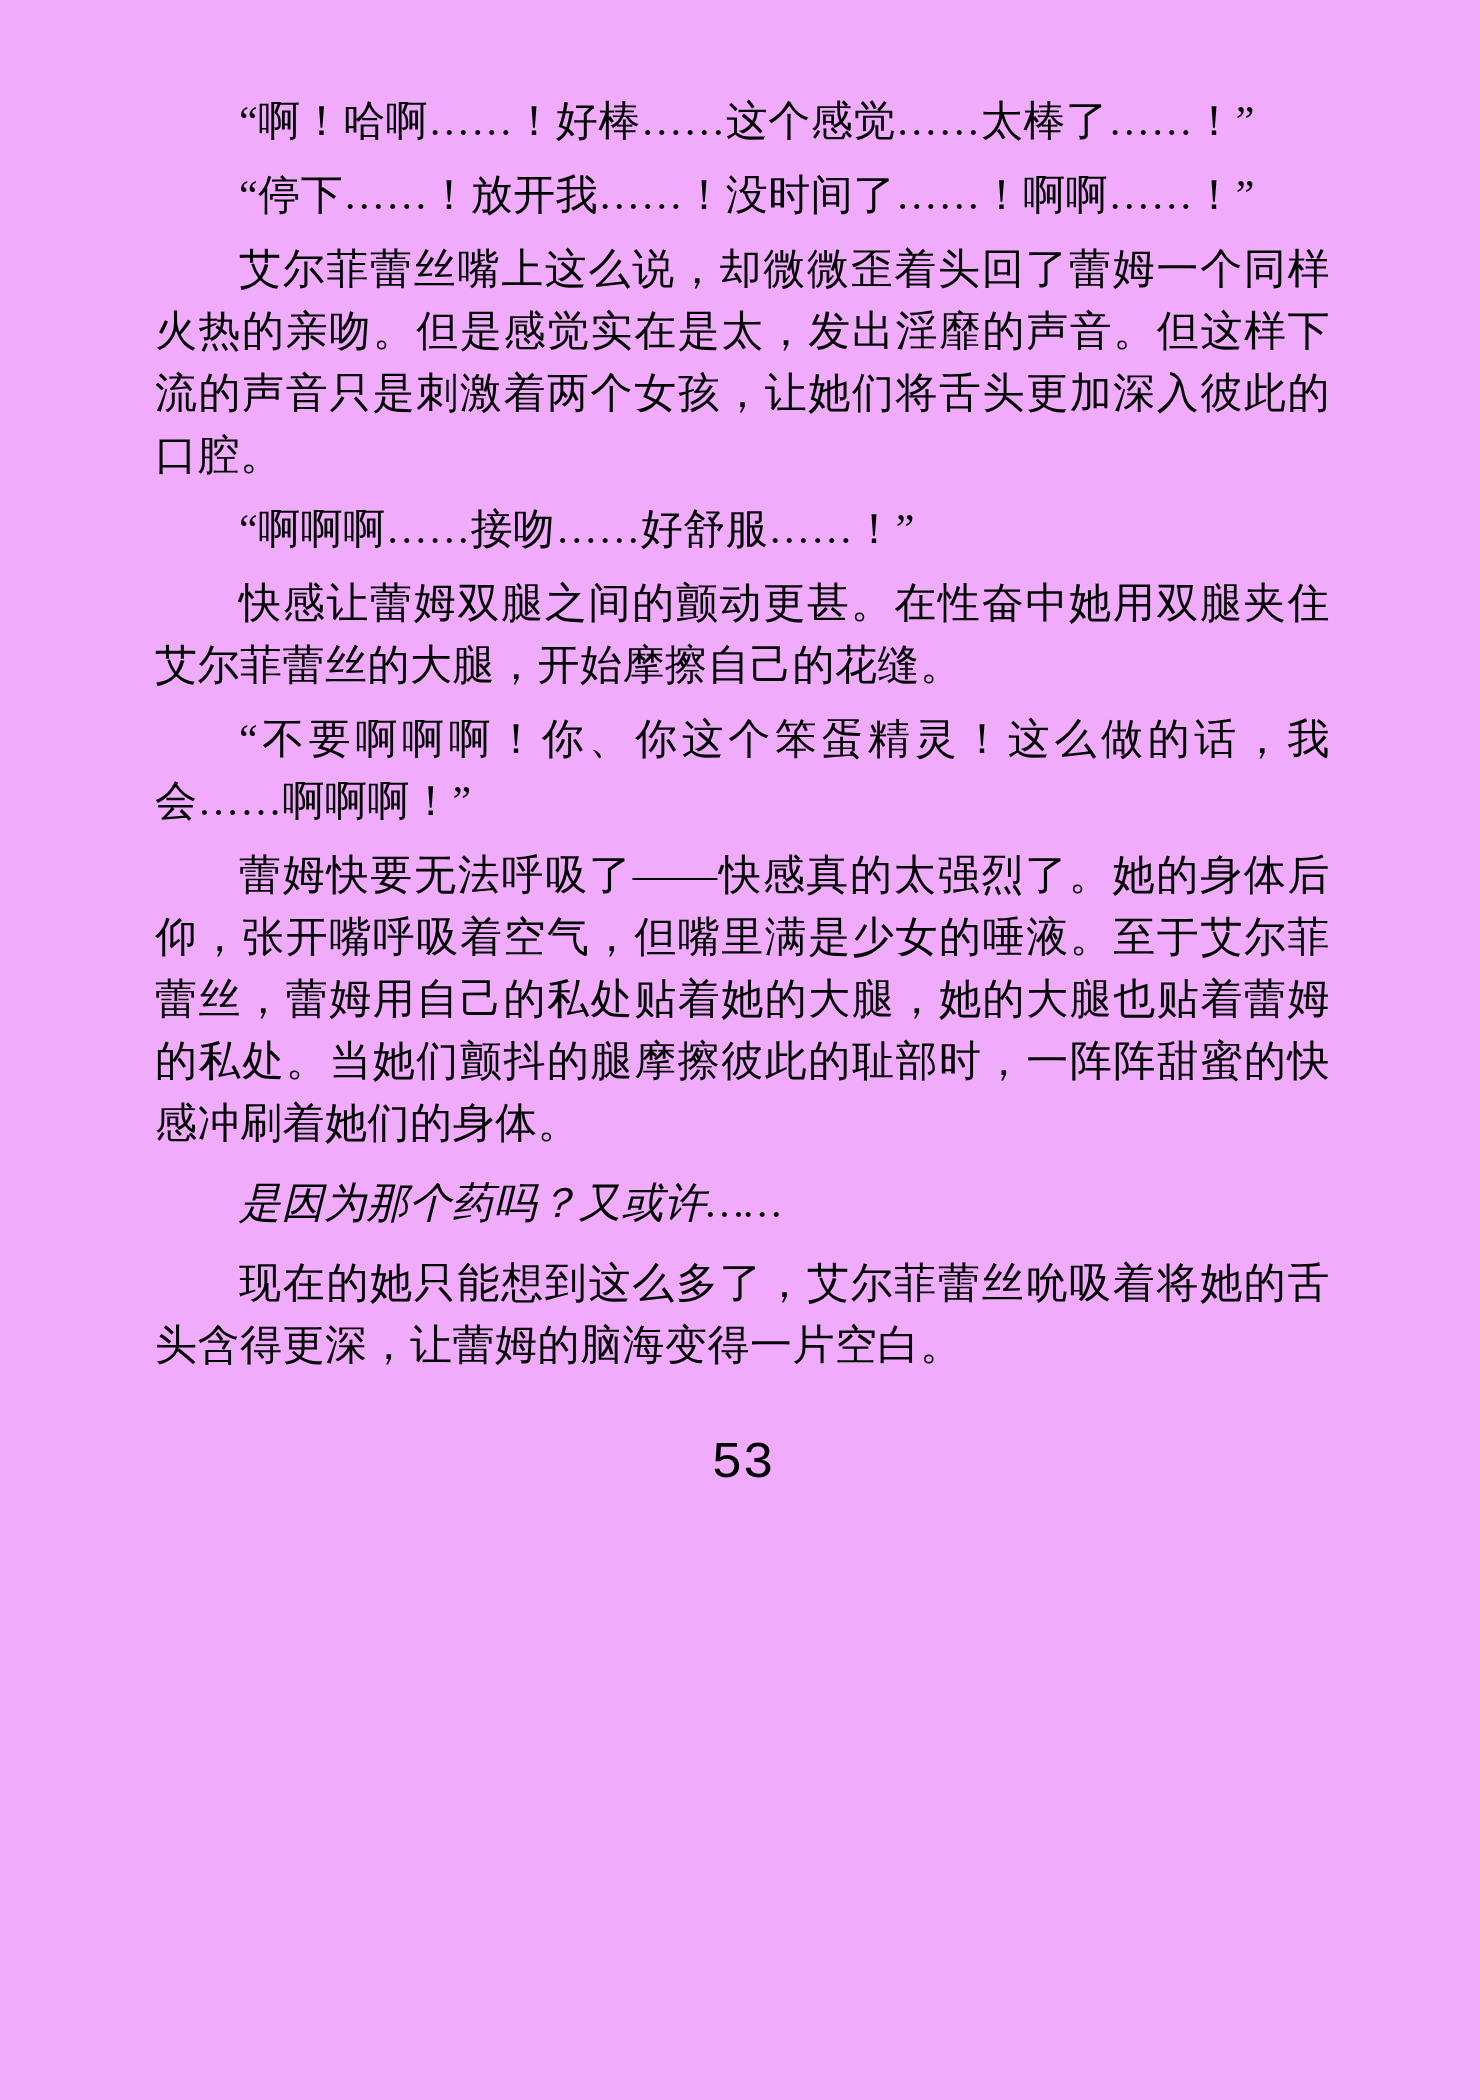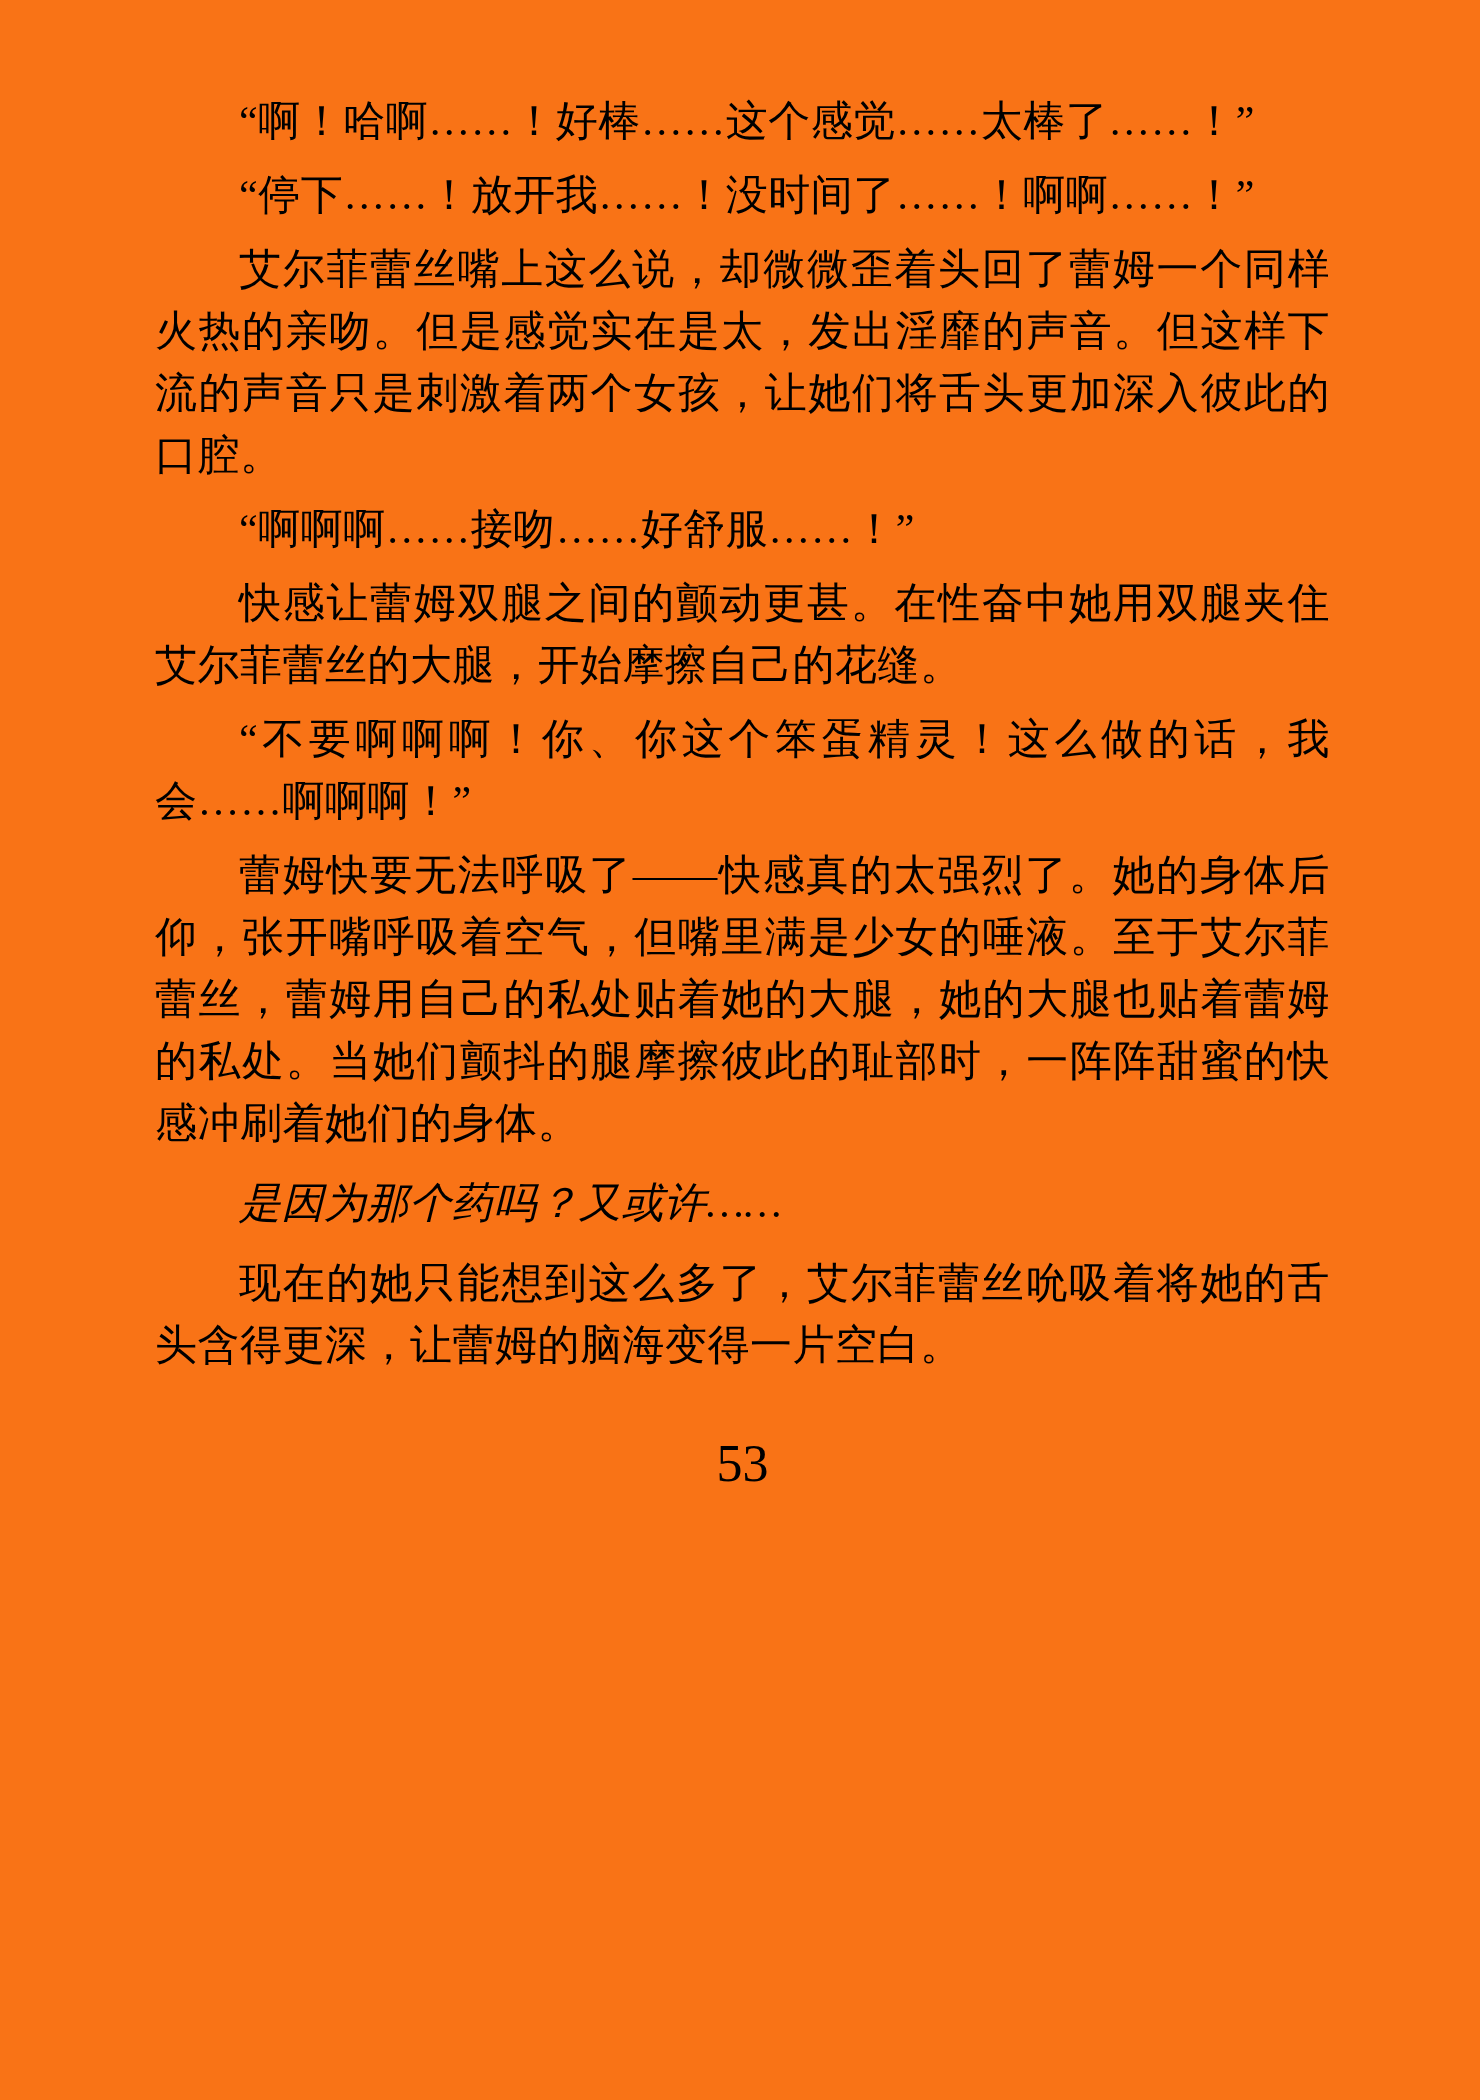--- a/index.html
+++ b/index.html
@@ -12,21 +12,21 @@
     height: 2100px;
     color: #000000;
     font-family: "Liberation Serif", "DejaVu Serif", serif;
     overflow: hidden;
   }
   .page {
     box-sizing: border-box;
     width: 1480px;
     height: 2100px;
     padding: 90px 150px 40px 155px;
-    background: #f97316;
+    background: #f0abfc;
   }
   .text-body {
     width: 1175px;
   }
   .para {
     margin: 0 0 12px 0;
     font-size: 42px;
     line-height: 62px;
     text-align: justify;
     text-indent: 2em;
@@ -38,20 +38,21 @@
     margin-top: 18px;
     margin-bottom: 18px;
     text-align: left;
   }
   .page-number {
     width: 1175px;
     text-align: center;
     font-size: 52px;
     margin-top: 58px;
     color: #000000;
+    font-family: Liberation Mono, monospace;
   }
 </style>
 </head>
 <body>
 
 <div class="page">
   <div class="text-body" id="paragraphs">
       <p class="para dialogue">“啊！哈啊……！好棒……这个感觉……太棒了……！”</p>
       <p class="para dialogue">“停下……！放开我……！没时间了……！啊啊……！”</p>
       <p class="para narration">艾尔菲蕾丝嘴上这么说，却微微歪着头回了蕾姆一个同样火热的亲吻。但是感觉实在是太，发出淫靡的声音。但这样下流的声音只是刺激着两个女孩，让她们将舌头更加深入彼此的口腔。</p>

